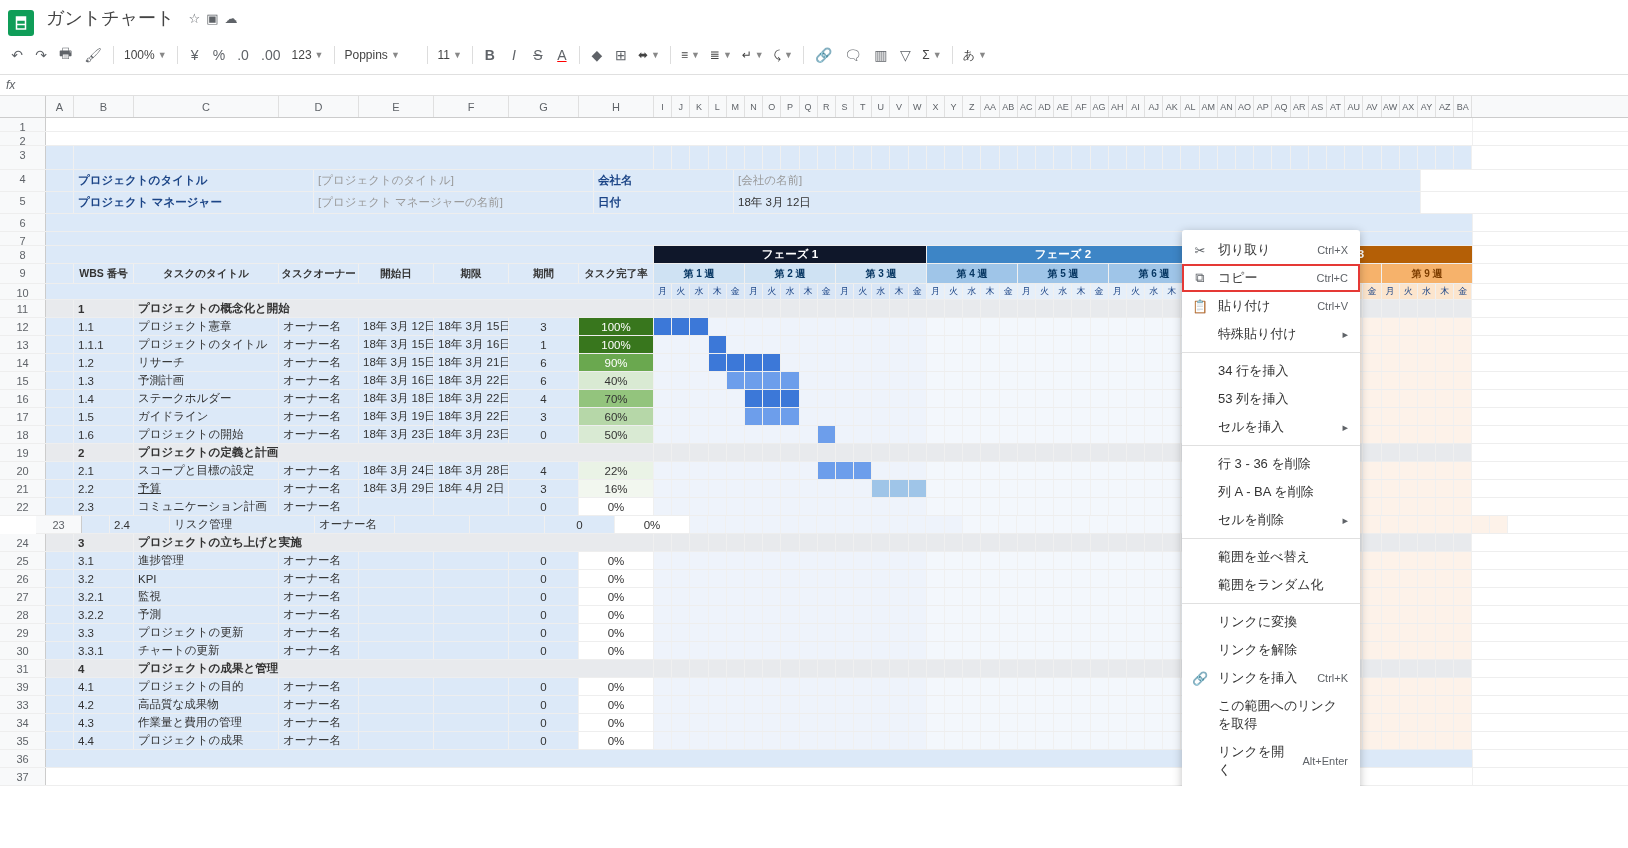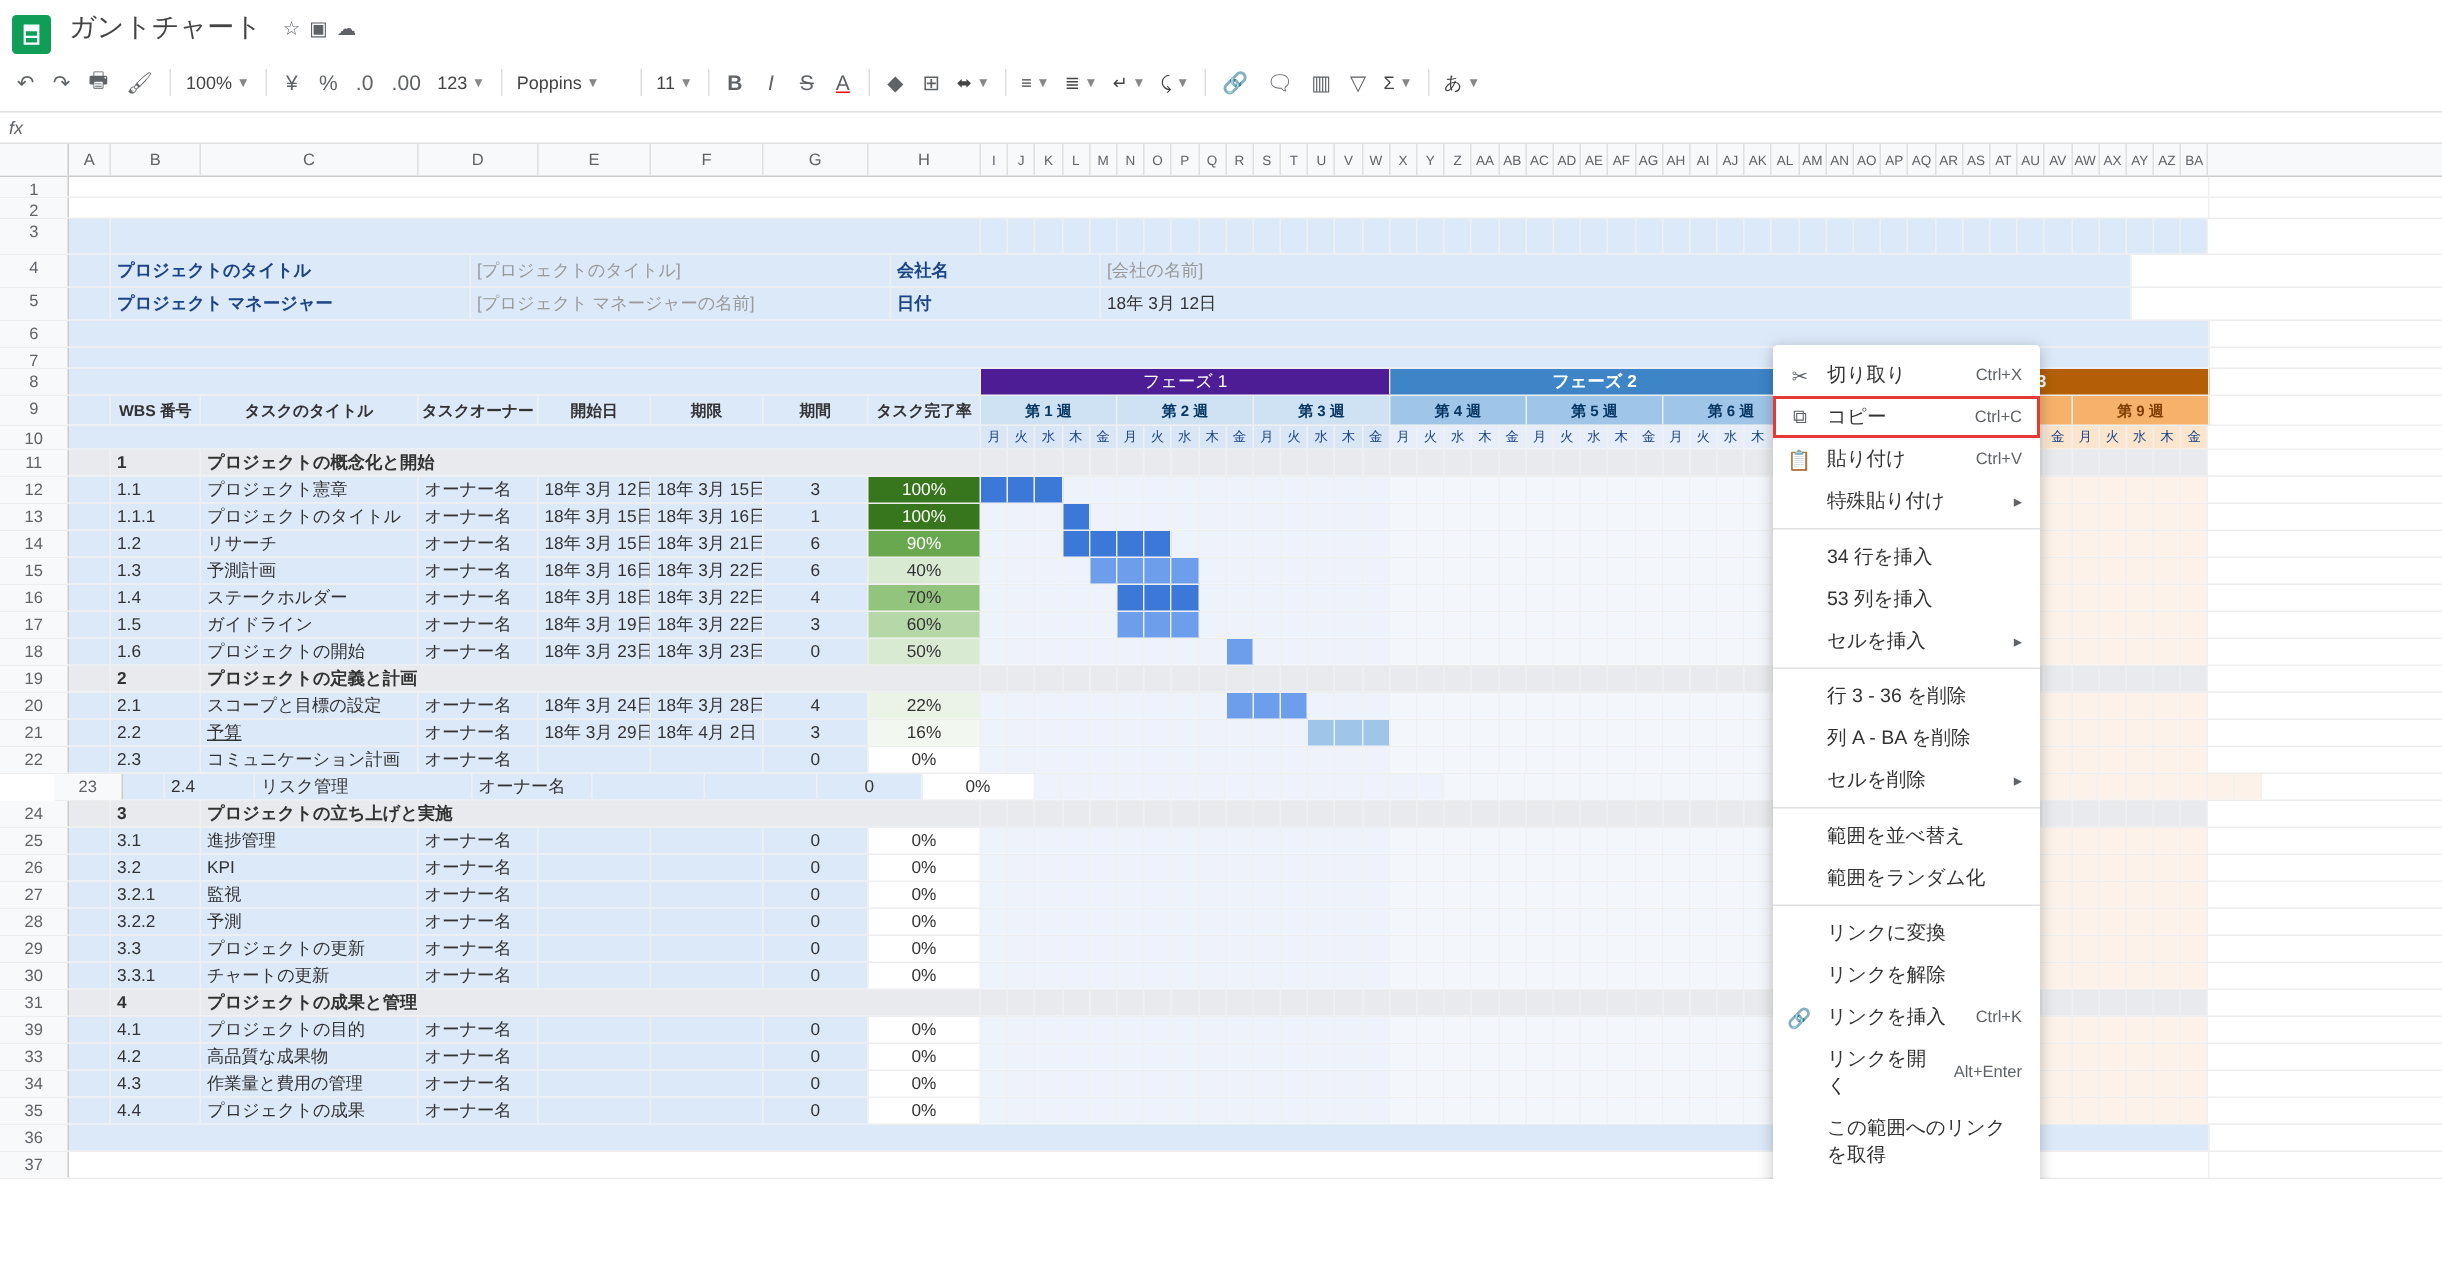--- a/index.html
+++ b/index.html
@@ -34,21 +34,21 @@
 .corner { width:46px; border-right:1px solid #ccc; background:#f8f9fa;}
 .ch { border-right:1px solid #e0e0e0; font-size:11px; color:#5f6368; text-align:center; line-height:22px;}
 .row { display:flex; border-bottom:1px solid #eee; height:18px; align-items:stretch;}
 .rh { width:46px; text-align:center; font-size:11px; color:#5f6368; border-right:1px solid #ccc; background:#f8f9fa; line-height:18px;}
 .cell { border-right:1px solid #f0f0f0; font-size:11.5px; padding:0 4px; overflow:hidden; white-space:nowrap; display:flex; align-items:center;}
 
 
 .sel-area { background:#dce9f8;}
 .gray-hdr { background:#e8eaed; font-weight:bold; color:#333;}
 .col-title { font-weight:bold; font-size:10.5px; text-align:center; justify-content:center;}
-.phase1 { background:#4c1d95; color:#fff; font-weight:normal; justify-content:center;}
+.phase1 { background:#0f172a; color:#fff; font-weight:bold; justify-content:center;}
 .phase2 { background:#3d85c6; color:#fff; font-weight:bold; justify-content:center;}
 .phase3 { background:#b45f06; color:#fff; font-weight:bold; justify-content:center;}
 .week-hdr { background:#cfe2f3; font-size:10px; justify-content:center; color:#073763; font-weight:bold;}
 .week-hdr2 { background:#9fc5e8; font-size:10px; justify-content:center; color:#073763; font-weight:bold;}
 .week-hdr3 { background:#f6b26b; font-size:10px; justify-content:center; color:#7f3e00; font-weight:bold;}
 .day-hdr { font-size:9px; justify-content:center; color:#1c4587;}
 .day-p1 { background:#d9e6f6;}
 .day-p2 { background:#e6eff9;}
 .day-p3 { background:#fce5cd;}
 .pct-100 { background:#38761d; color:#fff; justify-content:center;}
@@ -1836,26 +1836,26 @@
         <span class="ctx-icon"></span>
         <span class="ctx-label">リンクを解除</span>
       </div>
   <div class="ctx-item">
         <span class="ctx-icon">🔗</span>
         <span class="ctx-label">リンクを挿入</span>
         <span class="ctx-kbd">Ctrl+K</span>
       </div>
   <div class="ctx-item">
         <span class="ctx-icon"></span>
+        <span class="ctx-label">この範囲へのリンクを取得</span>
+      </div>
+  <div class="ctx-item">
+        <span class="ctx-icon"></span>
         <span class="ctx-label">リンクを開く</span>
         <span class="ctx-kbd">Alt+Enter</span>
-      </div>
-  <div class="ctx-item">
-        <span class="ctx-icon"></span>
-        <span class="ctx-label">この範囲へのリンクを取得</span>
       </div>
   <div class="ctx-sep"></div>
   <div class="ctx-item">
         <span class="ctx-icon"></span>
         <span class="ctx-label">名前付き範囲を定義</span>
       </div>
   <div class="ctx-item">
         <span class="ctx-icon"></span>
         <span class="ctx-label">範囲を保護</span>
       </div>

